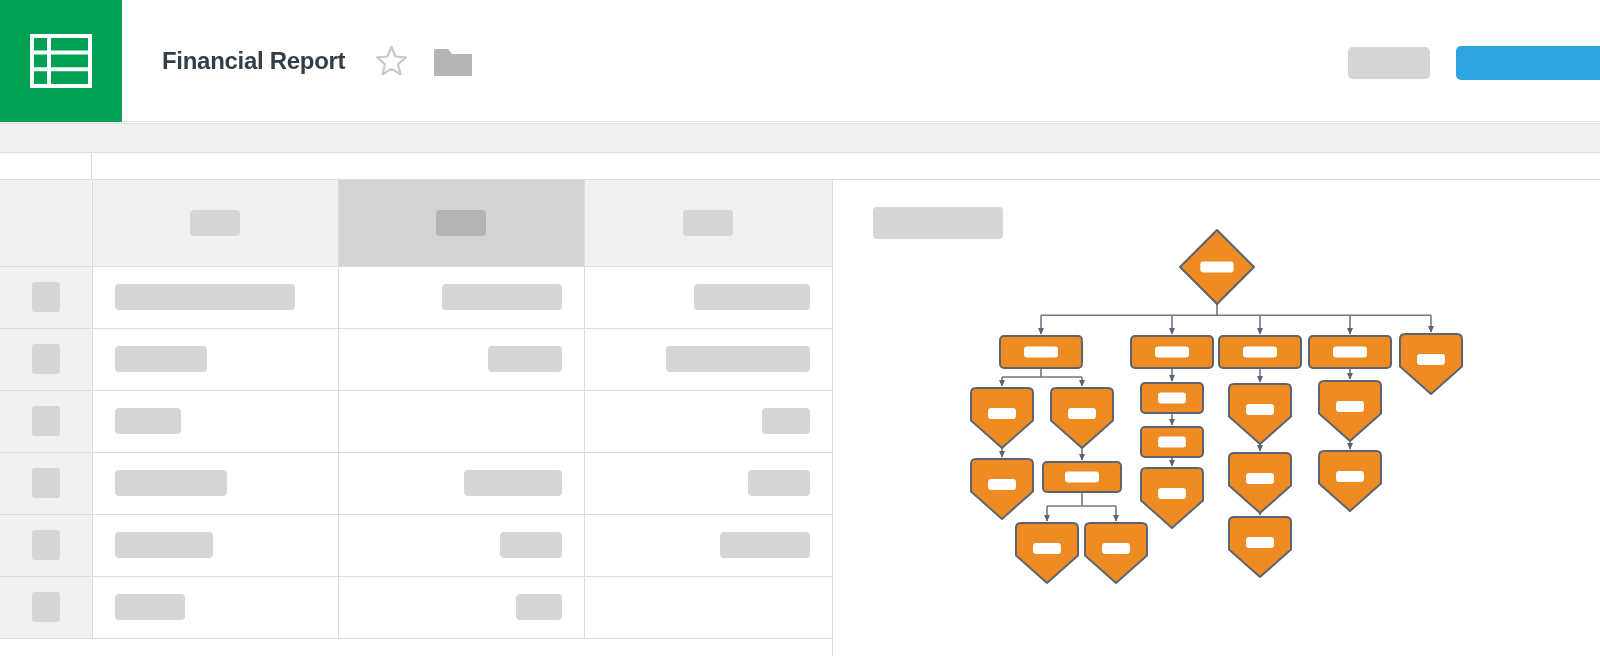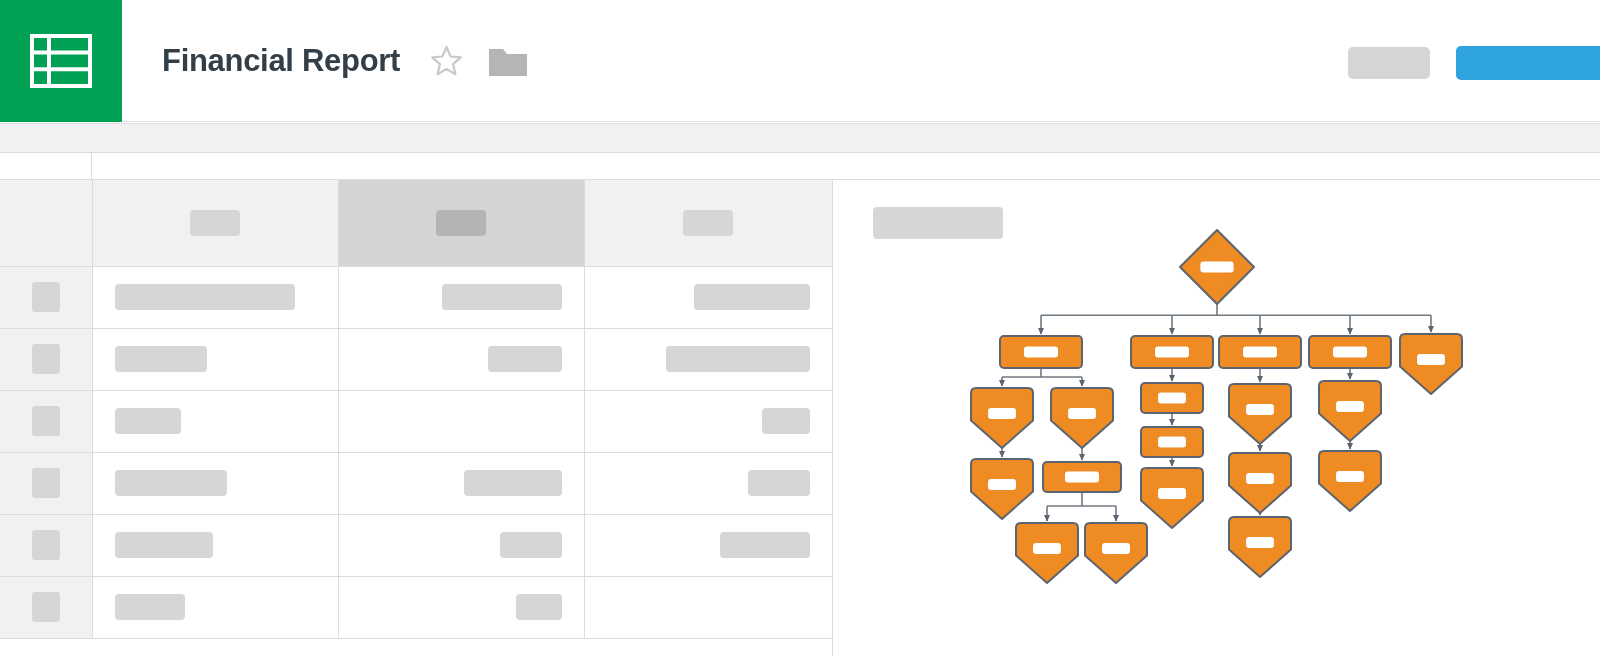--- a/index.html
+++ b/index.html
@@ -20,21 +20,21 @@
   }
   .app-logo {
     width: 122px; height: 122px; flex: 0 0 122px;
     background: #00a055;
     display: flex; align-items: center; justify-content: center;
   }
   .grid-glyph { width: 62px; height: 54px; display:block; }
 
   .doc-title {
     margin-left: 40px;
-    font-size: 31px;
+    font-size: 24px;
     font-weight: bold;
     color: #333f48;
     letter-spacing: -0.3px;
     white-space: nowrap;
   }
   .title-icons { display:flex; align-items:center; margin-left: 30px; gap: 26px; }
   .star-glyph { width: 33px; height: 32px; display:block; }
   .folder-glyph { width: 38px; height: 30px; display:block; }
 
   .header-actions {

